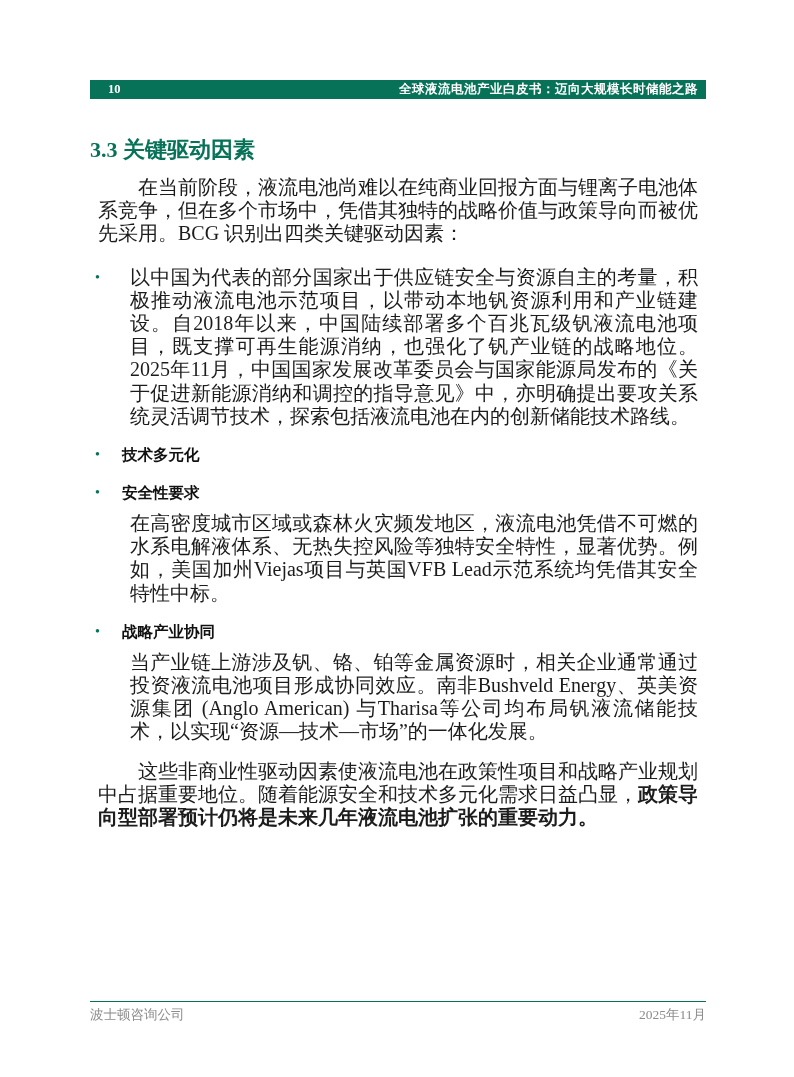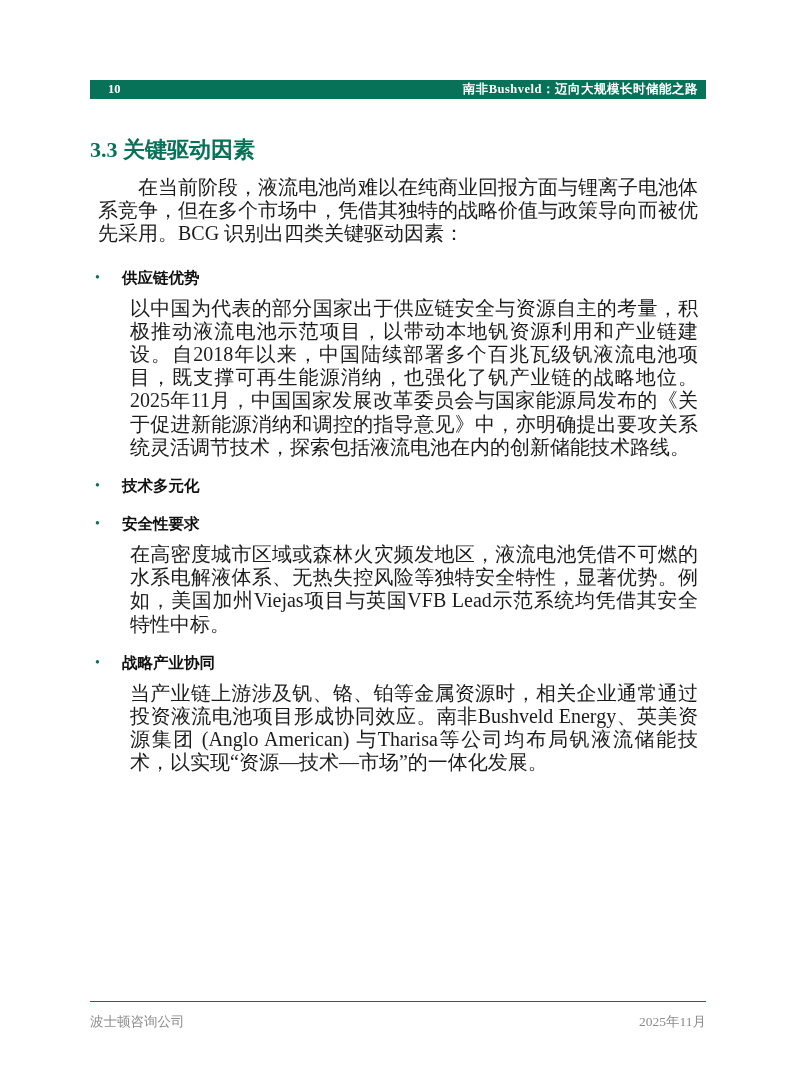--- a/index.html
+++ b/index.html
@@ -35,46 +35,45 @@
   }
   .bullet-heading {
     margin:0 0 8px 0; font-size:15.5px; line-height:23px; font-weight:bold;
     color:#111111;
   }
   .closing { margin-top:16px; }
   .closing strong { font-weight:bold; }
   .footer {
     position:absolute; left:90px; top:1001px; width:616px;
     border-top:1.5px solid var(--accent-green,#087259);
-    padding-top:11px; box-sizing:border-box;
+    padding-top:4px; box-sizing:border-box;
     display:flex; justify-content:space-between; align-items:baseline;
     font-size:13.5px; color:var(--footer-gray,#8c8c8c);
   }
 </style>
 </head>
 <body>
 
 <div class="page">
 
   <header class="topbar">
     <span class="page-num">10</span>
-    <span class="doc-title">南非Bushveld：迈向大规模长时储能之路</span>
+    <span class="doc-title">全球液流电池产业白皮书：迈向大规模长时储能之路</span>
   </header>
 
   <main class="content">
 
     <h2 class="section-heading">3.3 关键驱动因素</h2>
 
     <p class="para indent intro">在当前阶段，液流电池尚难以在纯商业回报方面与锂离子电池体系竞争，但在多个市场中，凭借其独特的战略价值与政策导向而被优先采用。BCG 识别出四类关键驱动因素：</p>
 
     <section class="bullets">
 
       <div class="bullet">
         <span class="bullet-marker">•</span>
-        <h3 class="bullet-heading">供应链优势</h3>
         <p class="para">以中国为代表的部分国家出于供应链安全与资源自主的考量，积极推动液流电池示范项目，以带动本地钒资源利用和产业链建设。自2018年以来，中国陆续部署多个百兆瓦级钒液流电池项目，既支撑可再生能源消纳，也强化了钒产业链的战略地位。2025年11月，中国国家发展改革委员会与国家能源局发布的《关于促进新能源消纳和调控的指导意见》中，亦明确提出要攻关系统灵活调节技术，探索包括液流电池在内的创新储能技术路线。</p>
       </div>
 
       <div class="bullet">
         <span class="bullet-marker">•</span>
         <h3 class="bullet-heading">技术多元化</h3>
       </div>
 
       <div class="bullet">
         <span class="bullet-marker">•</span>
@@ -83,20 +82,21 @@
       </div>
 
       <div class="bullet">
         <span class="bullet-marker">•</span>
         <h3 class="bullet-heading">战略产业协同</h3>
         <p class="para">当产业链上游涉及钒、铬、铂等金属资源时，相关企业通常通过投资液流电池项目形成协同效应。南非Bushveld Energy、英美资源集团 (Anglo American) 与Tharisa等公司均布局钒液流储能技术，以实现“资源—技术—市场”的一体化发展。</p>
       </div>
 
     </section>
 
+    <p class="para indent closing"><span>这些非商业性驱动因素使液流电池在政策性项目和战略产业规划中占据重要地位。随着能源安全和技术多元化需求日益凸显，</span><strong>政策导向型部署预计仍将是未来几年液流电池扩张的重要动力。</strong></p>
 
   </main>
 
   <footer class="footer">
     <span>波士顿咨询公司</span>
     <span>2025年11月</span>
   </footer>
 
 </div>
 

